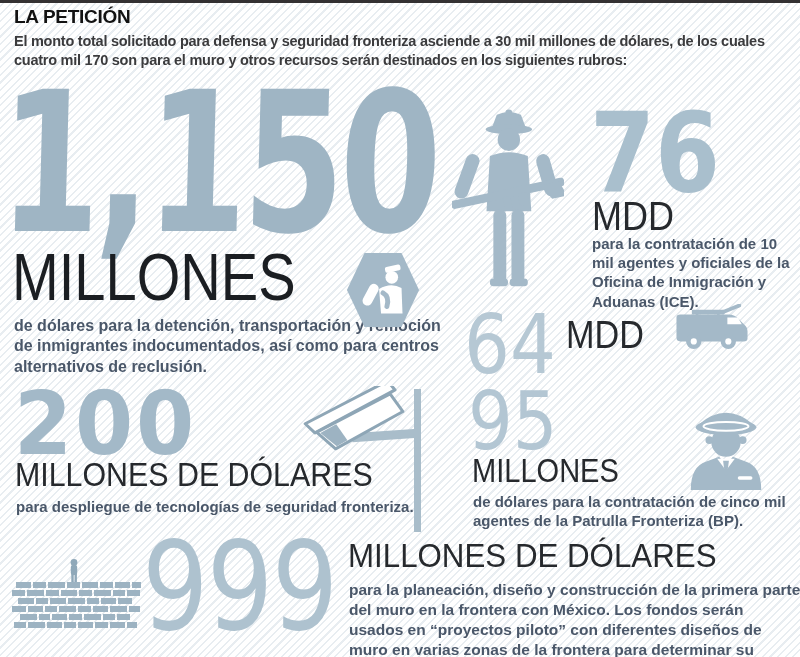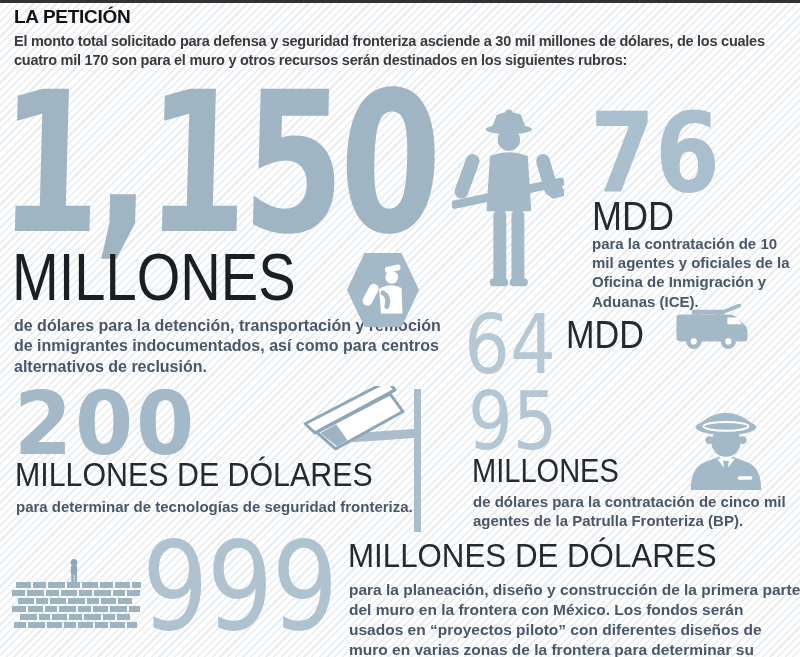--- a/index.html
+++ b/index.html
@@ -106,21 +106,21 @@
       <circle cx="22" cy="39" r="8"></circle>
       <circle cx="58" cy="39" r="8"></circle>
     </g>
     <polygon points="57,14 68,14 72,21 57,21" fill="#ffffff"></polygon>
     <circle cx="22" cy="39" r="3.2" fill="#ffffff"></circle>
     <circle cx="58" cy="39" r="3.2" fill="#ffffff"></circle>
   </svg>
 
   <div class="abs num n200">200</div>
   <div class="abs caps u200">MILLONES DE DÓLARES</div>
-  <div class="abs body-txt p200">para determinar de tecnologías de seguridad fronteriza.</div>
+  <div class="abs body-txt p200">para despliegue de tecnologías de seguridad fronteriza.</div>
 
   <div class="abs pole"></div>
   <div class="abs bracket"></div>
   <svg class="abs" style="left:303px;top:386px;" width="118" height="66" viewBox="0 0 118 66">
     <g transform="rotate(-20 59 33)">
       <polygon points="4,18 96,6 100,17 10,30" fill="#ffffff" stroke="#8ea6b6" stroke-width="3" stroke-linejoin="round"></polygon>
       <polygon points="12,30 94,19 100,40 24,52" fill="#ffffff" stroke="#8ea6b6" stroke-width="3" stroke-linejoin="round"></polygon>
       <polygon points="15,32 33,29 38,48 26,50" fill="#9db3c2"></polygon>
     </g>
   </svg>

